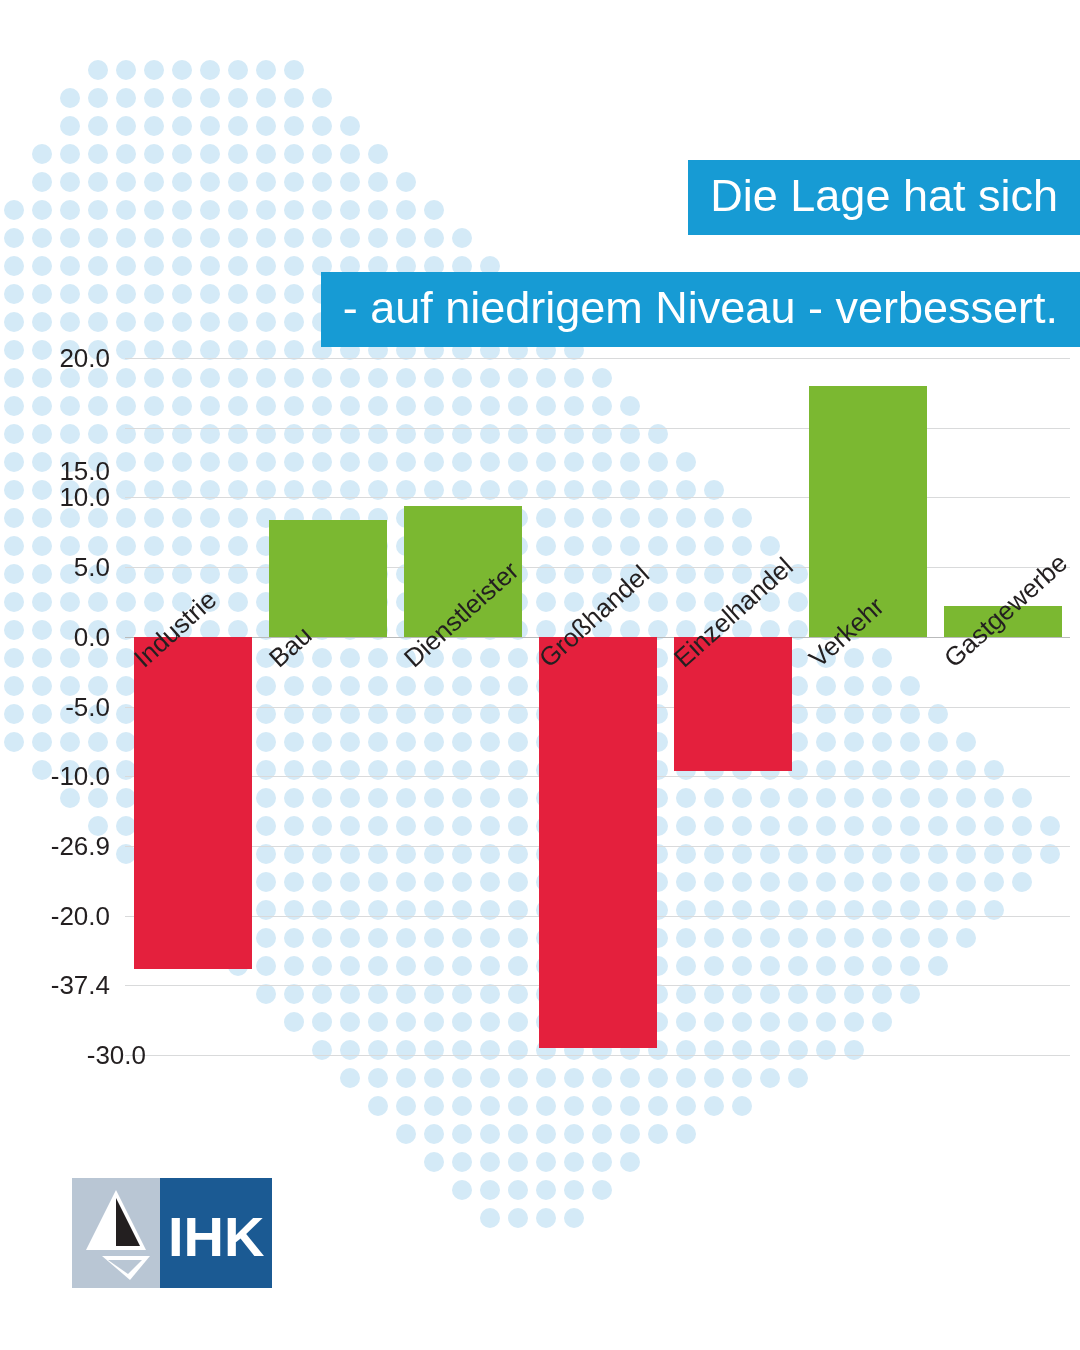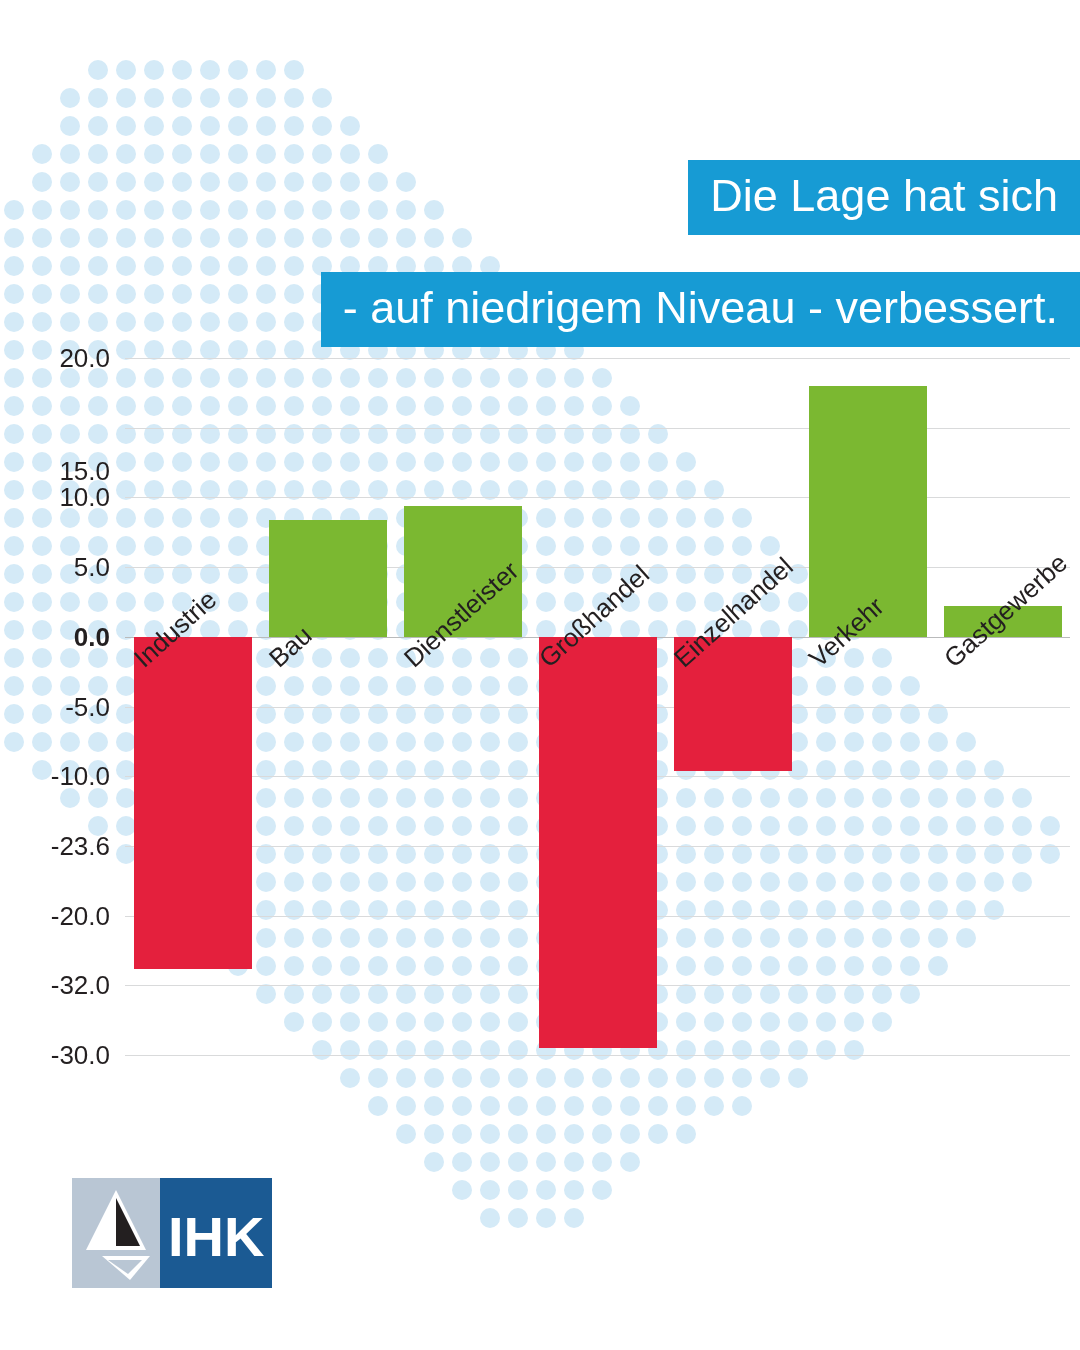--- a/index.html
+++ b/index.html
@@ -66,21 +66,21 @@
   }
   .ytick {
     position: absolute;
     left: 0;
     width: 110px;
     text-align: right;
     font-size: 26px;
     color: #231f20;
     transform: translateY(-50%);
   }
-  .ytick.zero { font-weight: bold; }
+  .ytick.zero { font-weight: normal; }
 
   .bar {
     position: absolute;
     width: 118px;
   }
   .bar.pos { background: #7bb831; }
   .bar.neg { background: #e4203d; }
 
   .cat-label {
     position: absolute;
@@ -1078,24 +1078,24 @@
       <div class="gridline" style="top: 715.143px;"></div>
     </div>
   <div id="yticks">
       <div class="ytick" style="top: 18px;">20.0</div>
       <div class="ytick" style="top: 87.7143px; margin-top: 43px;">15.0</div>
       <div class="ytick" style="top: 157.429px;">10.0</div>
       <div class="ytick" style="top: 227.143px;">5.0</div>
       <div class="ytick zero" style="top: 296.857px;">0.0</div>
       <div class="ytick" style="top: 366.571px;">-5.0</div>
       <div class="ytick" style="top: 436.286px; text-align: right;">-10.0</div>
-      <div class="ytick" style="top: 506px;">-23.6</div>
+      <div class="ytick" style="top: 506px;">-26.9</div>
       <div class="ytick" style="top: 575.714px;">-20.0</div>
-      <div class="ytick" style="top: 645.429px;">-32.0</div>
-      <div class="ytick" style="top: 715.143px;">-30.0</div>
+      <div class="ytick" style="top: 645.429px;">-37.4</div>
+      <div class="ytick" style="top: 715.143px; margin-left: 36px;">-30.0</div>
     </div>
   <div id="bars">
       <div class="bar neg" style="left: 133.5px; top: 296.857px; height: 331.84px;"></div>
       <div class="bar pos" style="left: 268.5px; top: 179.737px; height: 117.12px;"></div>
       <div class="bar pos" style="left: 403.5px; top: 165.794px; height: 131.063px;"></div>
       <div class="bar neg" style="left: 538.5px; top: 296.857px; height: 411.314px;"></div>
       <div class="bar neg" style="left: 673.5px; top: 296.857px; height: 133.851px;"></div>
       <div class="bar pos" style="left: 808.5px; top: 45.8857px; height: 250.971px;"></div>
       <div class="bar pos" style="left: 943.5px; top: 266.183px; height: 30.6743px;"></div>
     </div>

